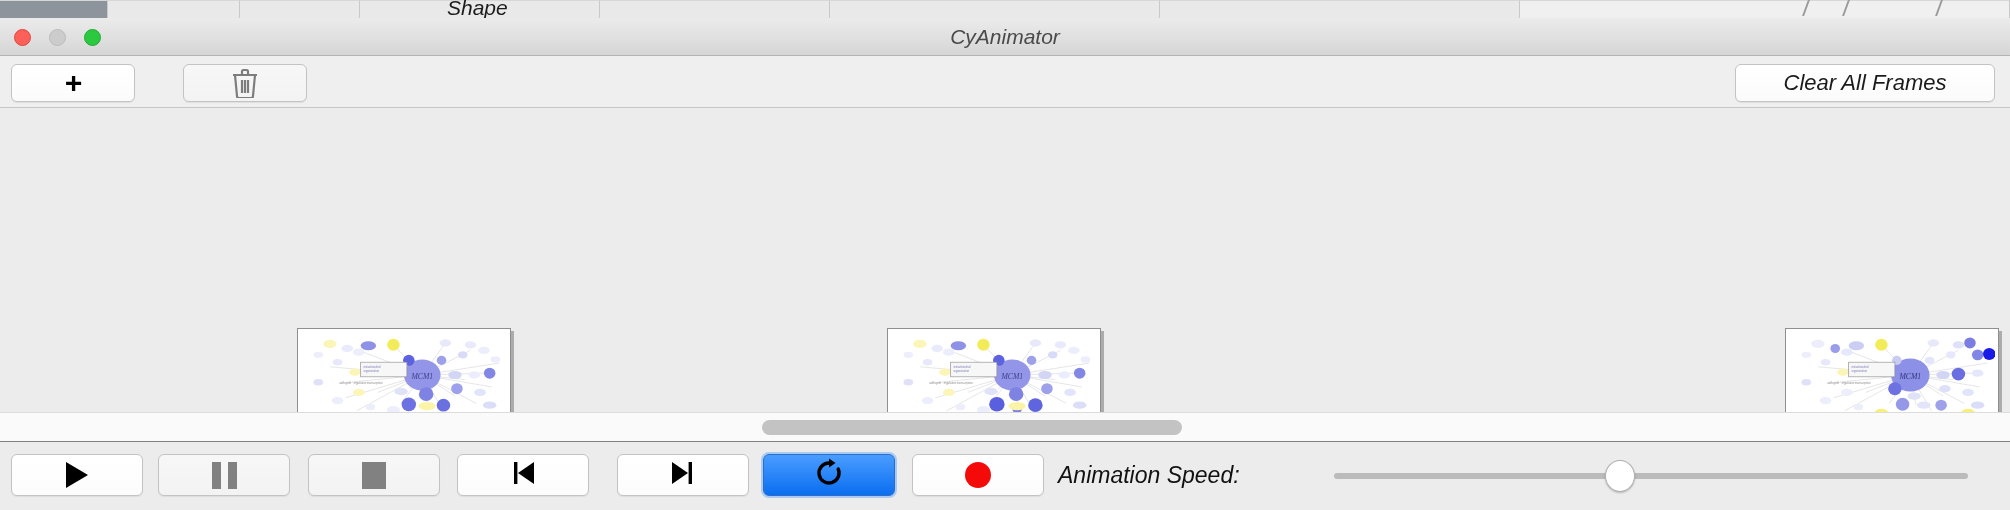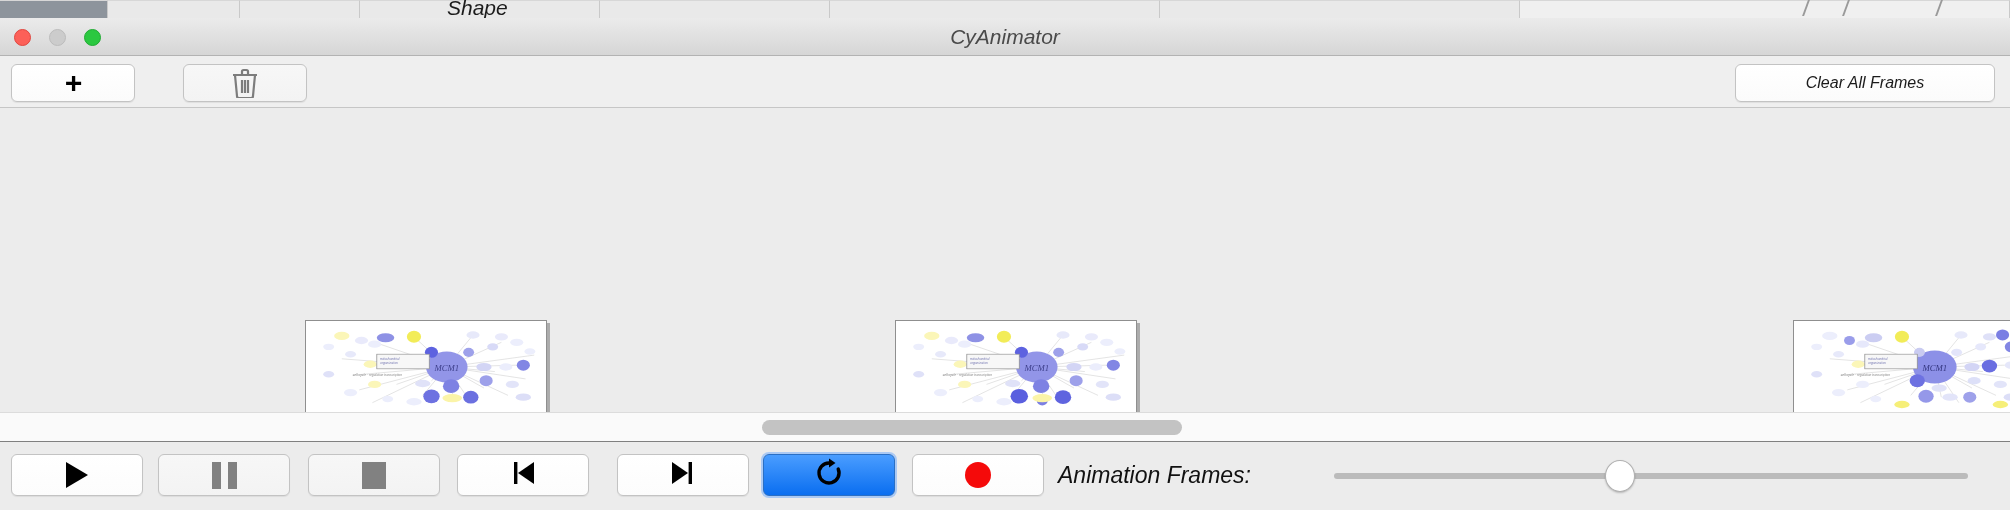--- a/index.html
+++ b/index.html
@@ -51,39 +51,38 @@
   .tb-btn {
     position: absolute; top: 8px; height: 38px;
     border: 1px solid #c3c3c3; border-radius: 6px;
     background: linear-gradient(#ffffff, #fbfbfb);
     display: flex; align-items: center; justify-content: center;
     box-shadow: 0 1px 1px rgba(0,0,0,.07);
   }
   .tb-btn.disabled { background: linear-gradient(#f7f7f7, #f3f3f3); }
   #btn-add   { left: 11px; width: 124px; }
   #btn-del   { left: 183px; width: 124px; }
-  #btn-clear { left: 1735px; width: 260px; font-size: 16px; color: #1b1b1b; }
+  #btn-clear { left: 1735px; width: 260px; font-size: 22px; color: #1b1b1b; }
   .plus-icon { font-size: 30px; font-weight: bold; color: #000; line-height: 1; }
   .trash-icon svg { display: block; }
 
   
   .timeline {
     position: absolute; left: 0; top: 108px; width: 2010px; height: 304px;
     background: #ececec;
   }
   .track { position: absolute; left: 0; top: 0; width: 2010px; height: 197px; }
 
   .frame {
-    position: absolute; top: 212px;
-    width: 242px; height: 94px;
+    position: absolute; top: 220px;
+    width: 214px; height: 94px;
     background: #ffffff;
     border: 1px solid #8f8f8f;
     box-shadow: 3px 3px 0 rgba(120,120,120,.55);
     overflow: hidden;
-    margin-left: 8px;
   }
   .frame-inner { position: absolute; inset: 3px; background: #fff; overflow: hidden; }
   .frame svg { display: block; width: 100%; height: 100%; }
 
   
   .axis-line {
     position: absolute; left: 0; top: 308px; width: 2010px; height: 3px; background: #0d0d0d;
   }
   .tick { position: absolute; width: 2px; background: #0d0d0d; }
   .tick.major { top: 311px; height: 22px; }
@@ -437,20 +436,20 @@
         <svg width="30" height="30" viewBox="0 0 30 30">
           <path d="M15 5 a10 10 0 1 0 9.2 6" fill="none" stroke="#000" stroke-width="3.4" stroke-linecap="round"></path>
           <path d="M15 0.5 L15 9.5 L21.5 5 Z" fill="#000"></path>
         </svg>
       </span>
     </div>
     <div class="pb-btn" id="pb-rec">
       <span class="rec-dot"></span>
     </div>
 
-    <div class="speed-label">Animation Frames:</div>
+    <div class="speed-label">Animation Speed:</div>
 
     <div class="slider">
       <div class="rail"></div>
       <div class="thumb"></div>
     </div>
   </div>
 </div>
 
 </body></html>

